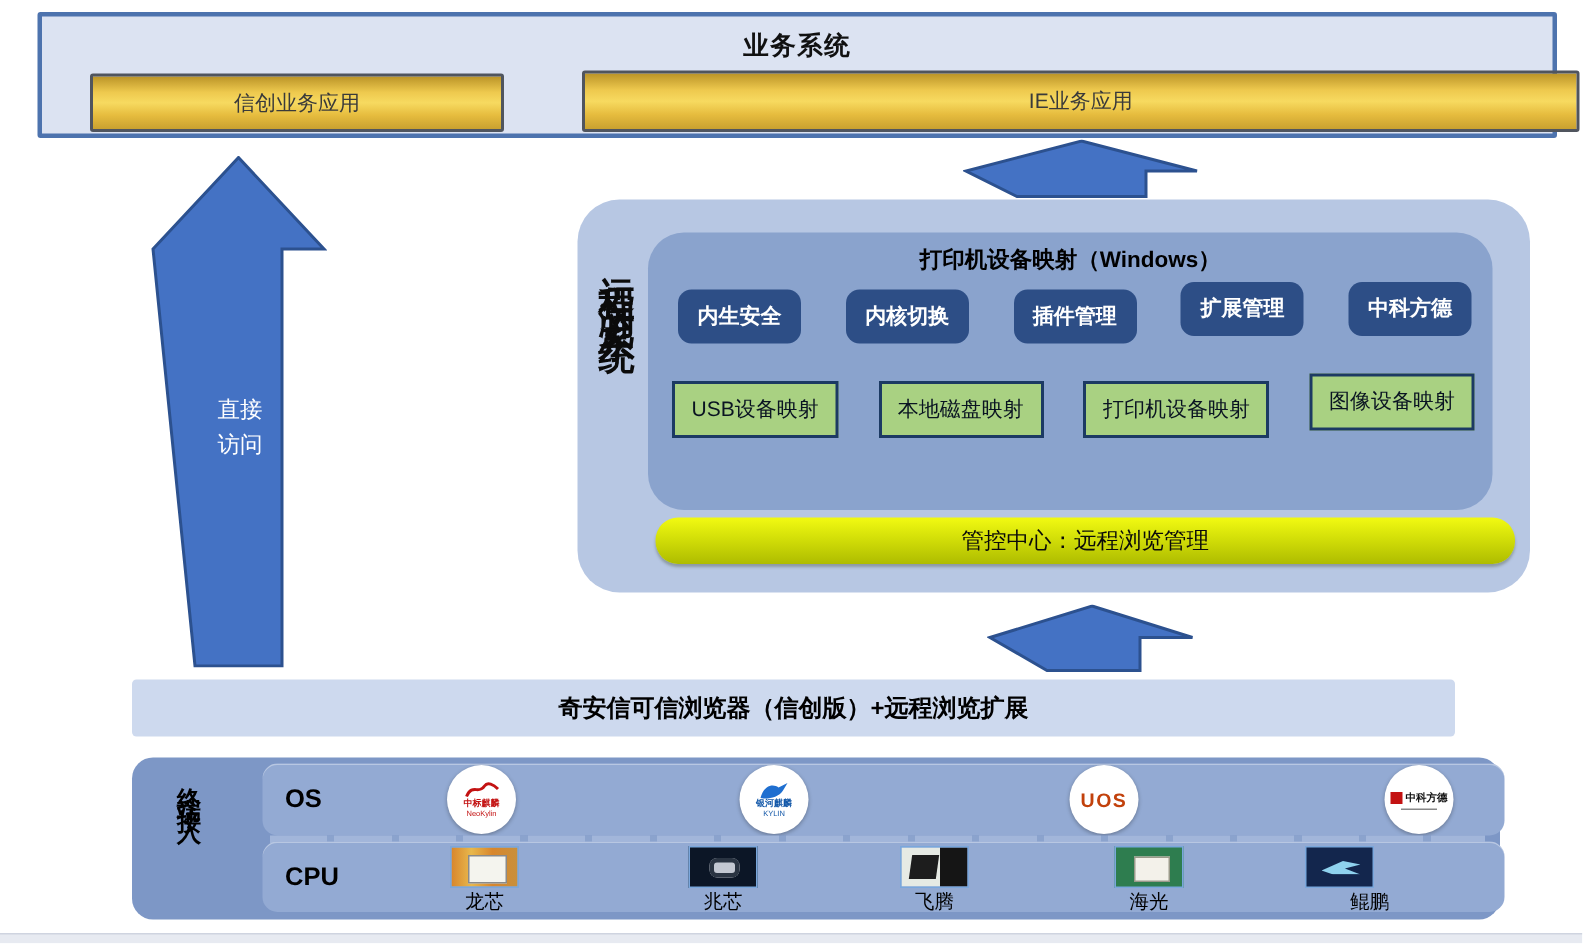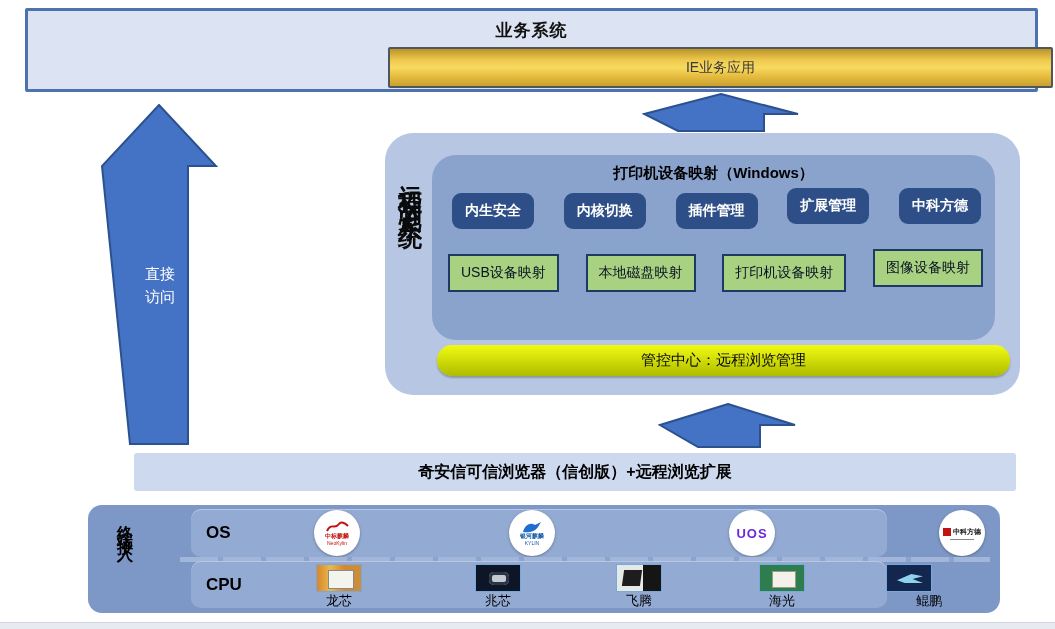--- a/index.html
+++ b/index.html
@@ -47,46 +47,46 @@
     font-size:14px; padding:8px 11px; white-space:nowrap; }
   .mappings-row .raised { margin-top:-5px; }
   .control-bar { position:absolute; left:52px; top:212px; width:573px; height:31px;
     background:linear-gradient(180deg,#f2fa12 0%,#d3df08 45%,#aebc00 100%);
     border-radius:15px; display:flex; align-items:center; justify-content:center;
     font-size:15px; font-weight:normal; color:#0a0a0a; box-shadow:0 2px 2px rgba(60,70,40,.35); }
 
   
   .client-bar { position:absolute; left:88px; top:453px; width:882px; height:38px;
     background:#cdd9ee; border-radius:3px; display:flex; align-items:center; justify-content:center;
-    font-size:16px; font-weight:bold; color:#000;margin-left:46px; }
+    font-size:16px; font-weight:bold; color:#000; }
 
   
   .terminal-box { position:absolute; left:88px; top:505px; width:912px; height:108px;
     background:#7d97c6; border-radius:14px; }
   .terminal-title { position:absolute; left:26px; top:7px; writing-mode:vertical-rl;
     text-orientation:upright; font-size:16px; font-weight:bold; color:#000; letter-spacing:7px; }
-  .hw-row { position:absolute; left:87px; width:696px; background:#93aad3; border-radius:10px;
-    box-shadow:inset 0 1px 0 rgba(255,255,255,.35);margin-left:16px; }
+  .hw-row { position:absolute; left:87px; width:828px; background:#93aad3; border-radius:10px;
+    box-shadow:inset 0 1px 0 rgba(255,255,255,.35); }
   .os-row  { top:4px;  height:48px; }
   .cpu-row { top:56px; height:47px; }
   .row-divider { position:absolute; left:92px; top:52px; width:810px; height:5px;
     background:repeating-linear-gradient(90deg,#a2b6da 0 38px,#8ba3cd 38px 43px); }
   .row-label { position:absolute; left:15px; top:50%; transform:translateY(-50%);
     font-size:17px; font-weight:bold; color:#000; }
 
   
   .os-logo { position:absolute; top:1px; width:46px; height:46px; border-radius:50%;
     background:#fff; box-shadow:0 1px 3px rgba(0,0,0,.3);
     display:flex; flex-direction:column; align-items:center; justify-content:center; overflow:hidden; }
   .os-1 { left:123px; } .os-2 { left:318px; } .os-3 { left:538px; } .os-4 { left:748px; }
   .logo-name-red  { font-size:6px; font-weight:bold; color:#c31212; line-height:7px; }
   .logo-sub-red   { font-size:5px; color:#c31212; line-height:6px; }
   .logo-name-blue { font-size:6px; font-weight:bold; color:#1257a8; line-height:7px; }
   .logo-sub-blue  { font-size:5px; color:#1257a8; line-height:6px; }
-  .uos-text { font-size:13px; font-weight:bold; color:#6d28d9; letter-spacing:1px; }
+  .uos-text { font-size:13px; font-weight:bold; color:#c2410c; letter-spacing:1px; }
   .fd-row { display:flex; align-items:center; gap:2px; }
   .fd-mark { width:8px; height:8px; background:#c31212; }
   .fd-name { font-size:7px; font-weight:bold; color:#111; }
   .fd-sub { width:24px; height:1px; background:#888; margin-top:2px; }
 
   
   .chip { position:absolute; top:3px; width:46px; height:28px; border:1px solid #7aa7dc; }
   .chip::after { content:""; position:absolute; }
   .chip-loongson { left:125px; background:linear-gradient(90deg,#d8862c,#e8b84c 30%,#d8862c 62%,#c8903c); }
   .chip-loongson::after { left:11px; top:5px; width:24px; height:17px; background:#f4f4ee; border:1px solid #8a8a8a; }
@@ -108,20 +108,21 @@
   .bottom-strip { position:absolute; left:0; top:622px; width:1055px; height:7px;
     background:#e7eaf1; border-top:1px solid #cfd4e0; }
 </style>
 </head>
 <body>
 
 <div id="stage">
 
   <div class="biz-box">
     <div class="biz-title">业务系统</div>
+    <div class="gold-bar gold-left">信创业务应用</div>
     <div class="gold-bar gold-right">IE业务应用</div>
   </div>
 
   <svg class="arrow-svg direct-arrow" width="118" height="341" viewBox="0 0 118 341">
     <polygon points="59,1 116,62 88,62 88,340 30,340 2,62"></polygon>
   </svg>
   <div class="direct-arrow-label">直接访问</div>
 
   <svg class="arrow-svg mid-arrow-top" width="158" height="39" viewBox="0 0 158 39">
     <polygon points="79,1 156,21 122,21 122,38 36,38 2,21"></polygon>

